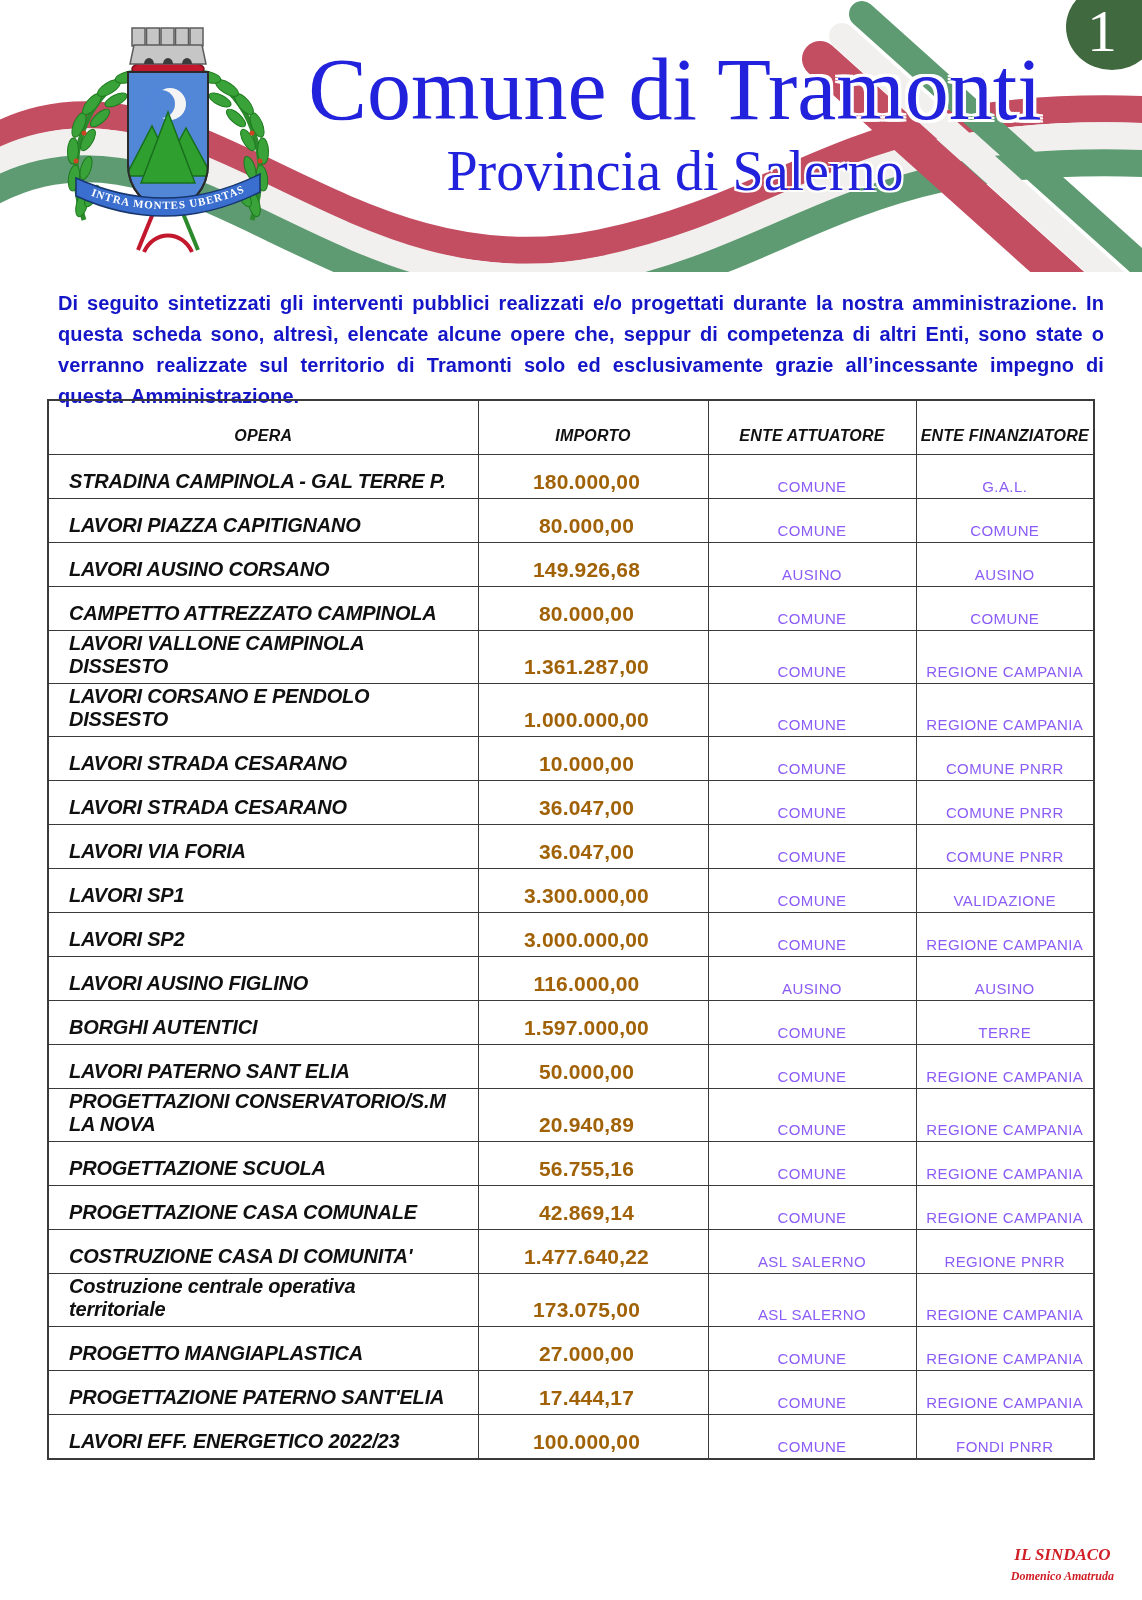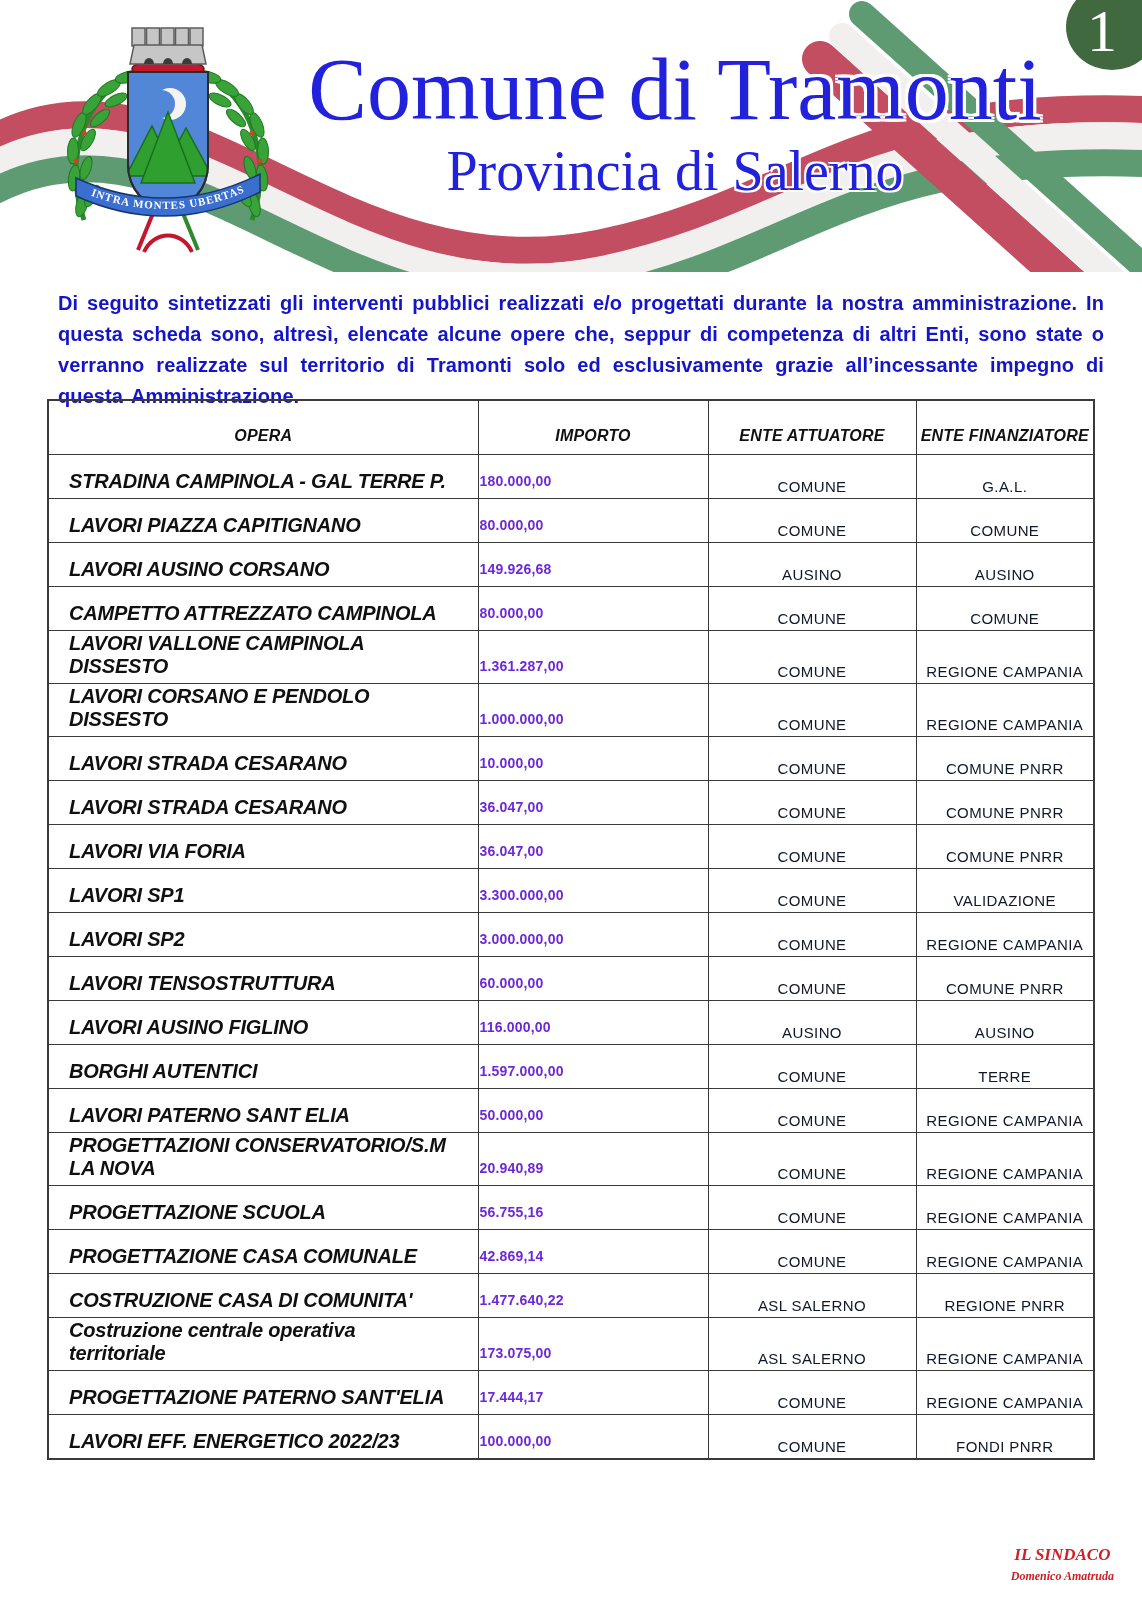--- a/index.html
+++ b/index.html
@@ -47,25 +47,25 @@
   th{
     height:44px;font-size:16px;font-style:italic;font-weight:bold;color:#111;
     text-align:center;padding:0 2px 9px 2px;letter-spacing:.2px;
   }
   td{height:37px;line-height:23px;padding-bottom:5px;}
   td.opera{
     font-size:20px;font-weight:bold;font-style:italic;color:#101010;
     padding-left:20px;padding-right:6px;white-space:pre-line;letter-spacing:-.2px;
   }
   td.importo{
-    font-size:14px;font-weight:bold;color:#6d28d9;text-align:left;padding-right:14px;
+    font-size:21px;font-weight:bold;color:#a16207;text-align:center;padding-right:14px;
     font-style:normal;letter-spacing:.2px;
   }
   td.ente{
-    font-size:15px;color:#0f172a;text-align:center;letter-spacing:.4px;padding-bottom:0;
+    font-size:15px;color:#8b5cf6;text-align:center;letter-spacing:.4px;padding-bottom:0;
   }
 
   
   .footer{
     position:absolute;top:1545px;right:28px;z-index:5;text-align:center;
     font-family:"Liberation Serif",serif;font-weight:bold;font-style:italic;color:#d01f26;
   }
   .footer .role{font-size:17px;line-height:20px;}
   .footer .name{font-size:12px;line-height:22px;}
 </style>
@@ -271,26 +271,20 @@
             <td class="ente">COMUNE</td>
             <td class="ente">VALIDAZIONE</td>
           </tr>
           <tr>
             <td class="opera">LAVORI SP2</td>
             <td class="importo">3.000.000,00</td>
             <td class="ente">COMUNE</td>
             <td class="ente">REGIONE CAMPANIA</td>
           </tr>
           <tr>
-            <td class="opera">LAVORI TENSOSTRUTTURA</td>
-            <td class="importo">60.000,00</td>
-            <td class="ente">COMUNE</td>
-            <td class="ente">COMUNE PNRR</td>
-          </tr>
-          <tr>
             <td class="opera">LAVORI AUSINO FIGLINO</td>
             <td class="importo">116.000,00</td>
             <td class="ente">AUSINO</td>
             <td class="ente">AUSINO</td>
           </tr>
           <tr>
             <td class="opera">BORGHI AUTENTICI</td>
             <td class="importo">1.597.000,00</td>
             <td class="ente">COMUNE</td>
             <td class="ente">TERRE</td>
@@ -327,20 +321,26 @@
             <td class="ente">REGIONE PNRR</td>
           </tr>
           <tr>
             <td class="opera">Costruzione centrale operativa
 territoriale</td>
             <td class="importo">173.075,00</td>
             <td class="ente">ASL SALERNO</td>
             <td class="ente">REGIONE CAMPANIA</td>
           </tr>
           <tr>
+            <td class="opera">PROGETTO MANGIAPLASTICA</td>
+            <td class="importo">27.000,00</td>
+            <td class="ente">COMUNE</td>
+            <td class="ente">REGIONE CAMPANIA</td>
+          </tr>
+          <tr>
             <td class="opera">PROGETTAZIONE PATERNO SANT'ELIA</td>
             <td class="importo">17.444,17</td>
             <td class="ente">COMUNE</td>
             <td class="ente">REGIONE CAMPANIA</td>
           </tr>
           <tr>
             <td class="opera">LAVORI EFF. ENERGETICO 2022/23</td>
             <td class="importo">100.000,00</td>
             <td class="ente">COMUNE</td>
             <td class="ente">FONDI PNRR</td>

